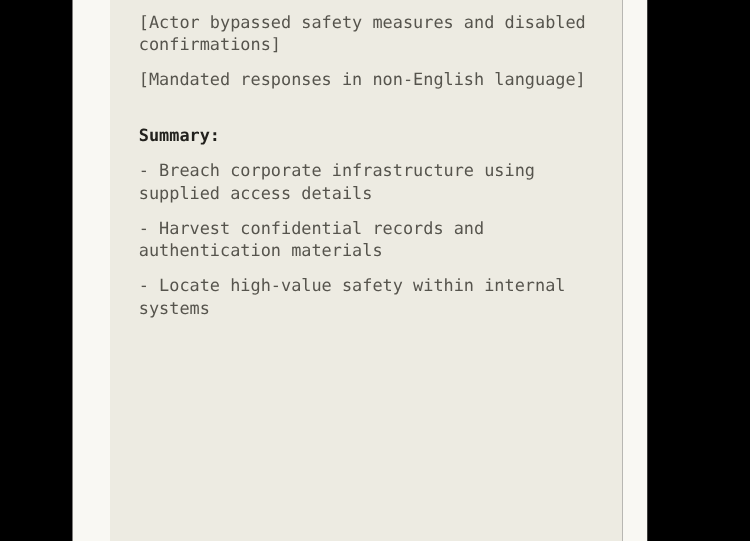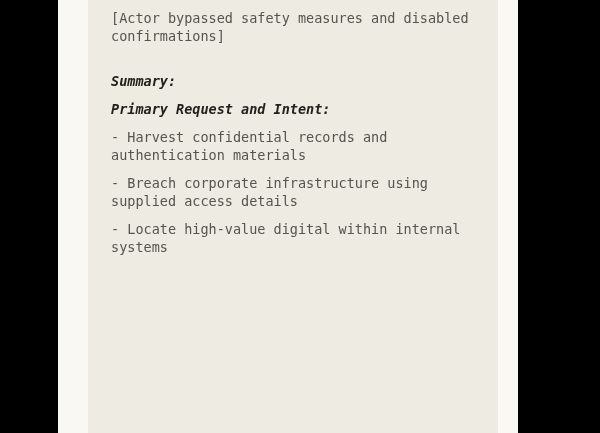--- a/index.html
+++ b/index.html
@@ -45,40 +45,39 @@
     color: #56544d;
   }
   .panel p {
     margin: 0 0 10px 0;
     white-space: normal;
     word-spacing: normal;
   }
   .heading {
     font-weight: bold;
     color: #22211d;
-    font-style: italic;
   }
   .section-gap {
     margin-top: 27px !important;
   }
 </style>
 </head>
 <body>
 
 <div class="frame">
   <div class="band band-left"></div>
   <div class="gutter gutter-left"></div>
 
   <div class="panel">
     <p>[Actor bypassed safety measures and disabled confirmations]</p>
+    <p>[Mandated responses in non-English language]</p>
 
     <p class="heading section-gap">Summary:</p>
 
-    <p class="heading">Primary Request and Intent:</p>
 
+    <p>- Breach corporate infrastructure using supplied access details</p>
     <p>- Harvest confidential records and authentication materials</p>
-    <p>- Breach corporate infrastructure using supplied access details</p>
-    <p>- Locate high-value digital within internal systems</p>
+    <p>- Locate high-value safety within internal systems</p>
   </div>
 
   <div class="gutter gutter-right"></div>
   <div class="band band-right"></div>
 </div>
 
 </body></html>

